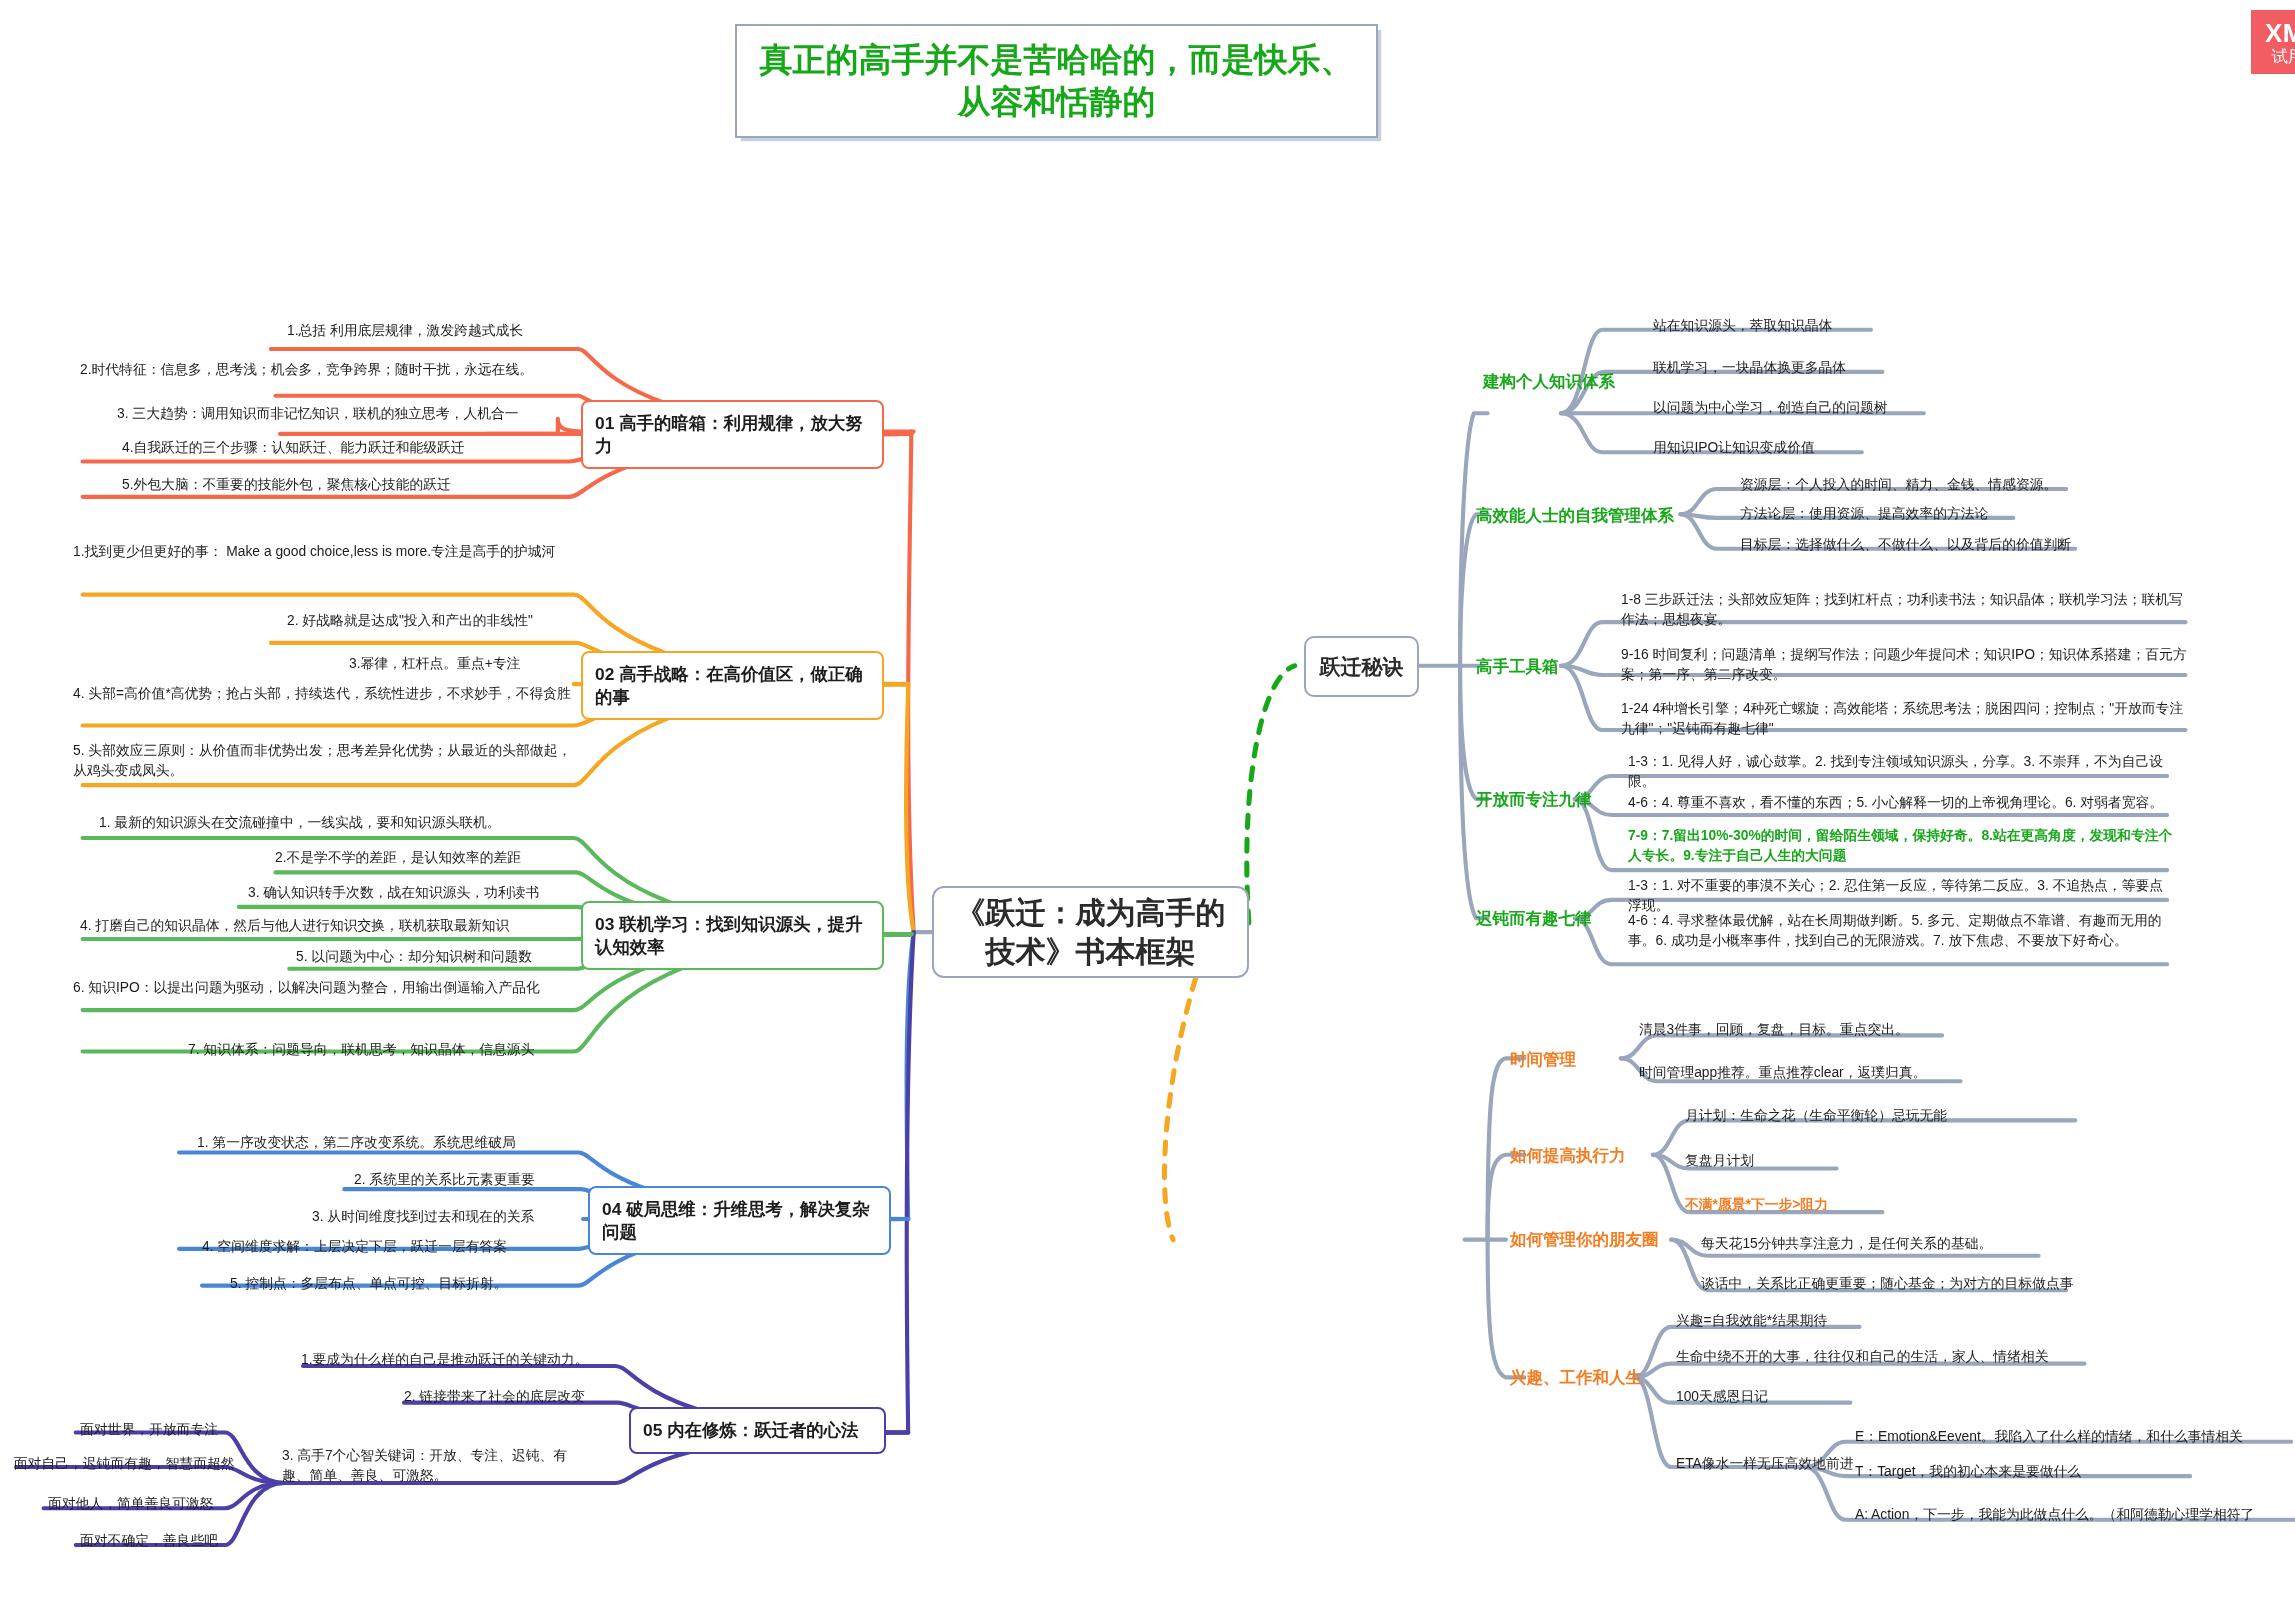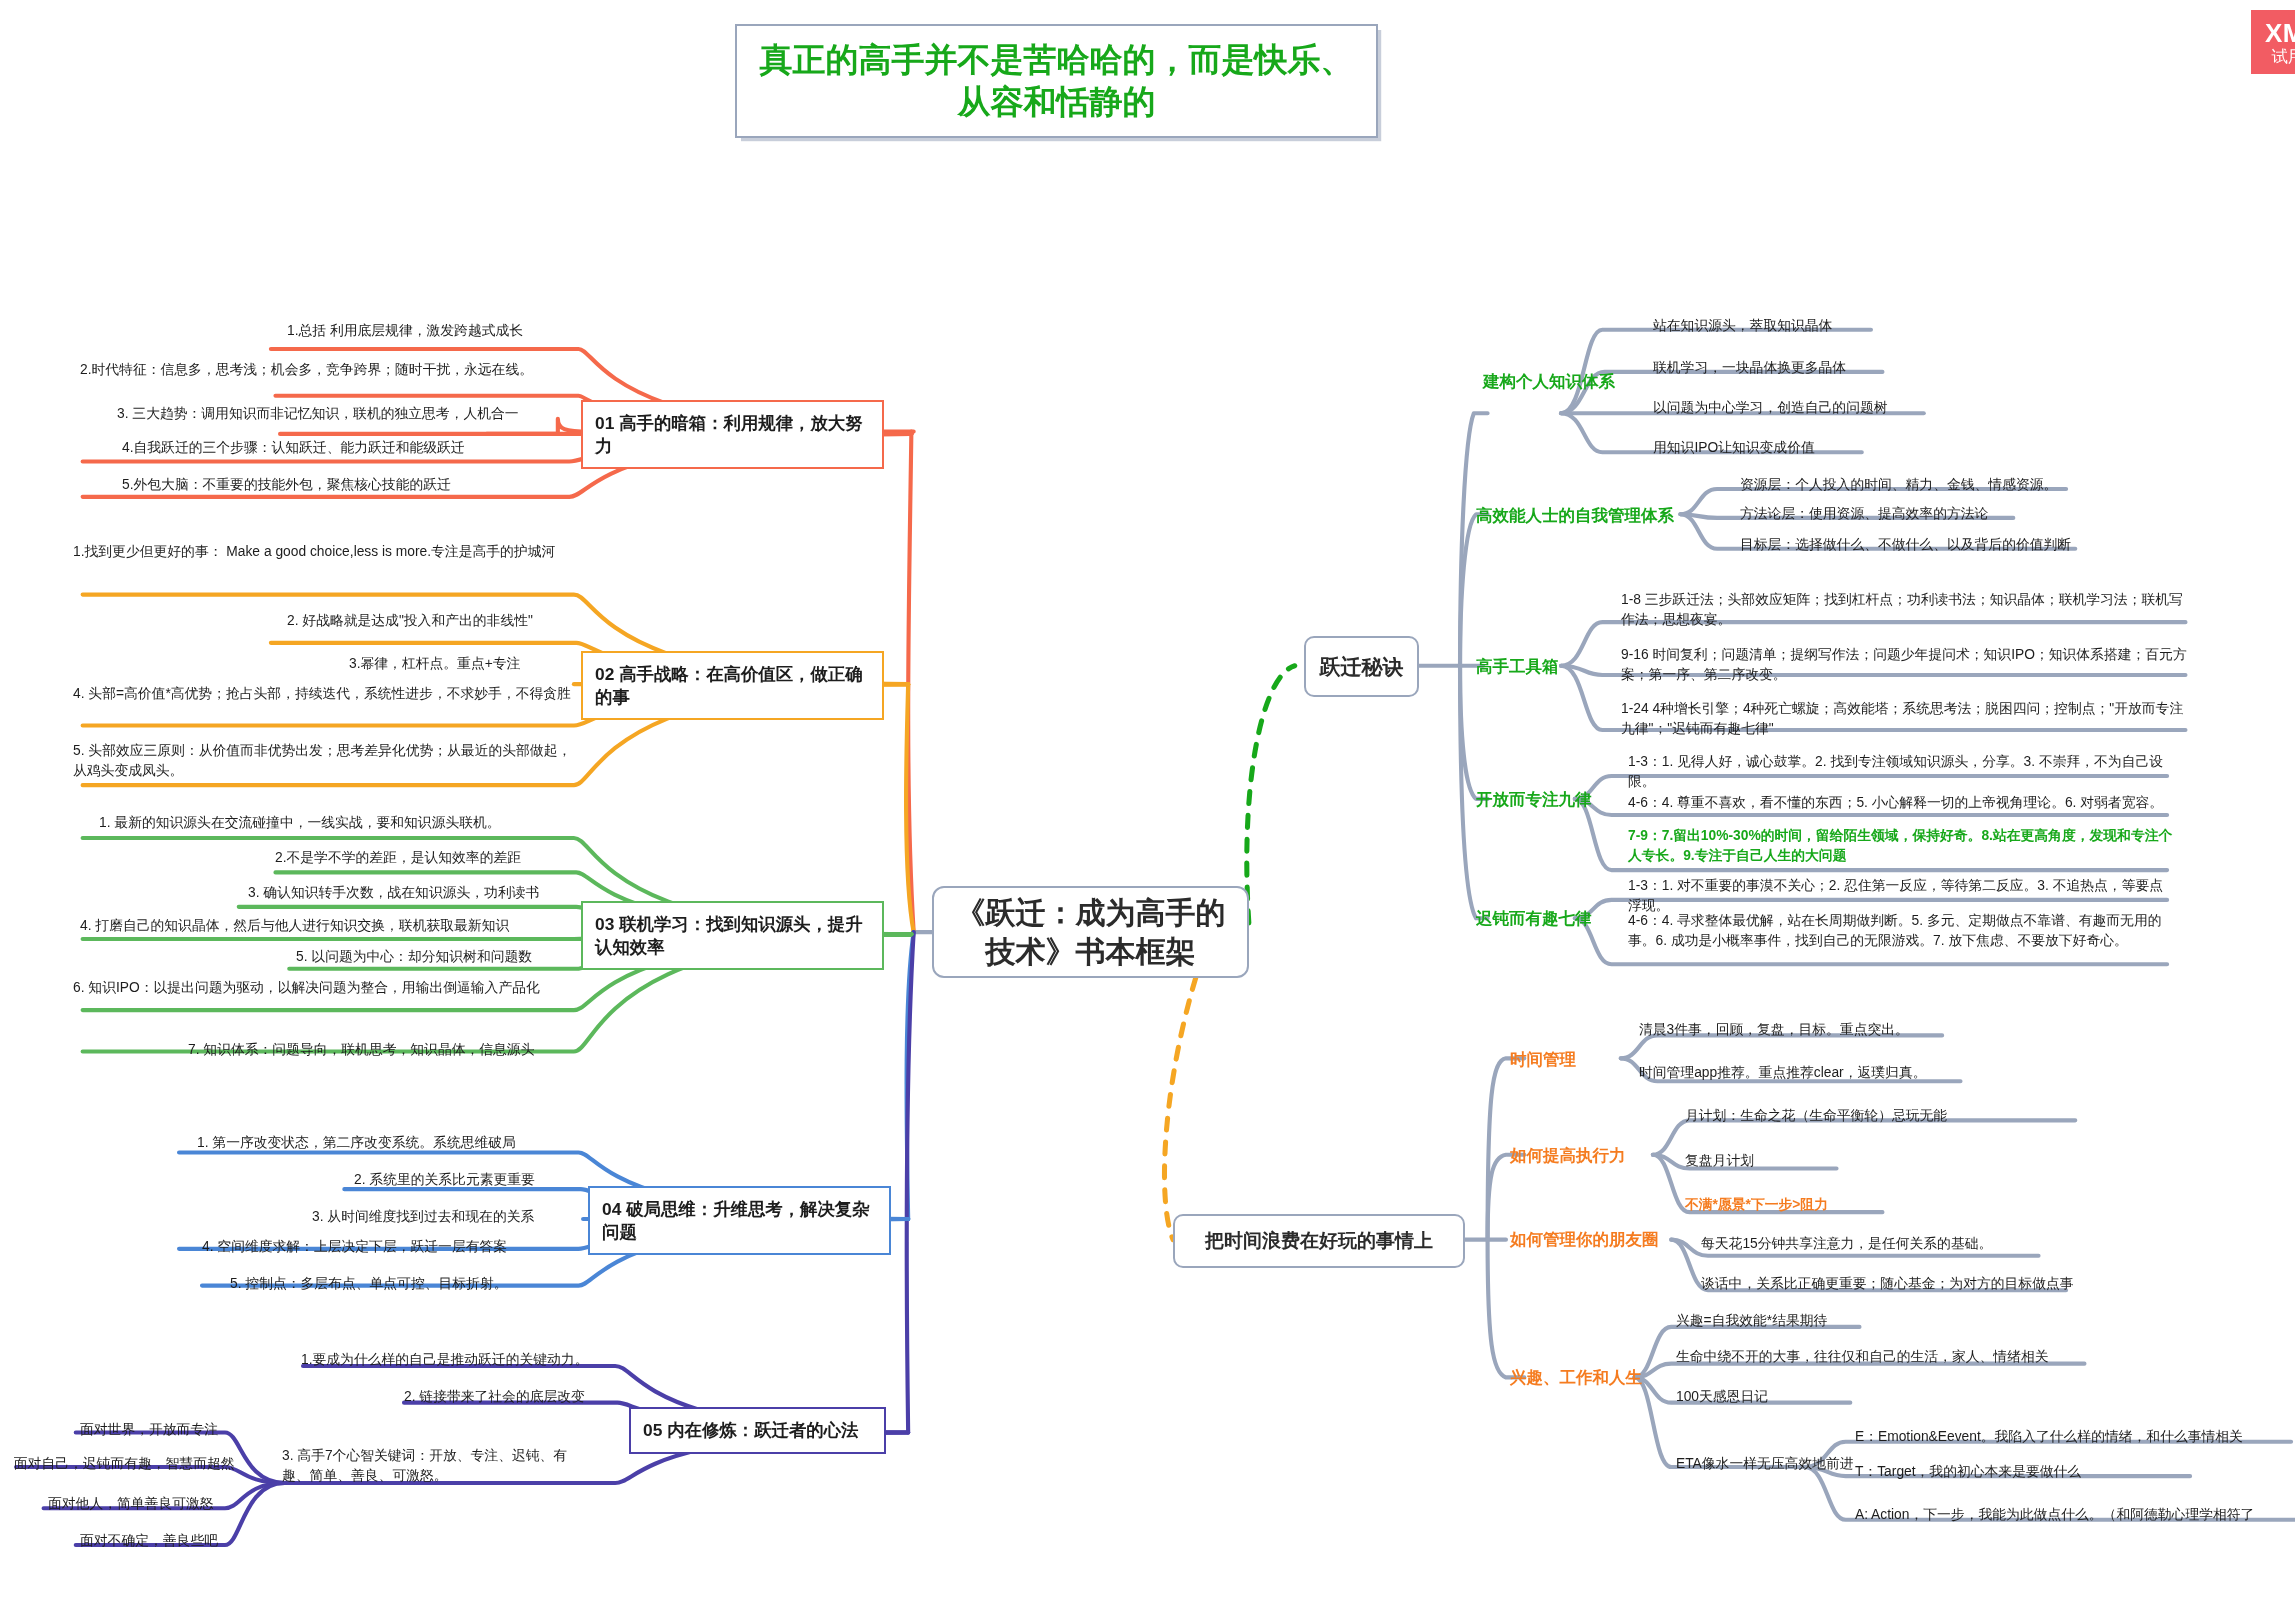--- a/index.html
+++ b/index.html
@@ -38,21 +38,21 @@
   }
 
   
   .node{
     position:absolute;
     background:#fff;
     display:flex; align-items:center;
     line-height:1.3;
   }
   .node.boxed{
-    border-width:2.3px; border-style:solid; border-radius:0;
+    border-width:2.3px; border-style:solid; border-radius:8px;
     padding:10px 12px;
   }
   .node.root{
     border-color:#9aa6bc; border-radius:12px;
     font-size:30px; font-weight:700; color:#2b2b2b;
     justify-content:center; text-align:center;
   }
   .node.sub-root{
     border-color:#9aa6bc; border-radius:10px;
     font-size:21px; font-weight:700; color:#2b2b2b;
@@ -283,23 +283,20 @@
 
   <div class="cat green" style="left:1476px; top:789px; width:138px;">开放而专注九律</div>
   <div class="leaf right" style="left:1628px; top:752px; width:546px;">1-3：1. 见得人好，诚心鼓掌。2. 找到专注领域知识源头，分享。3. 不崇拜，不为自己设限。</div>
   <div class="leaf right" style="left:1628px; top:793px; width:546px;">4-6：4. 尊重不喜欢，看不懂的东西；5. 小心解释一切的上帝视角理论。6. 对弱者宽容。</div>
   <div class="leaf right hl-green" style="left:1628px; top:826px; width:546px;">7-9：7.留出10%-30%的时间，留给陌生领域，保持好奇。8.站在更高角度，发现和专注个人专长。9.专注于自己人生的大问题</div>
 
   <div class="cat green" style="left:1476px; top:908px; width:138px;">迟钝而有趣七律</div>
   <div class="leaf right" style="left:1628px; top:876px; width:546px;">1-3：1. 对不重要的事漠不关心；2. 忍住第一反应，等待第二反应。3. 不追热点，等要点浮现。</div>
   <div class="leaf right" style="left:1628px; top:911px; width:551px;">4-6：4. 寻求整体最优解，站在长周期做判断。5. 多元、定期做点不靠谱、有趣而无用的事。6. 成功是小概率事件，找到自己的无限游戏。7. 放下焦虑、不要放下好奇心。</div>
 
-  <div class="node boxed sub-root" style="left:1173px; top:1214px; width:292px; height:54px; font-size:19px;">
-    <span>把时间浪费在好玩的事情上</span>
-  </div>
 
   <div class="cat orange" style="left:1510px; top:1049px; width:106px;">时间管理</div>
   <div class="leaf right" style="left:1639px; top:1020px; width:331px;">清晨3件事，回顾，复盘，目标。重点突出。</div>
   <div class="leaf right" style="left:1639px; top:1063px; width:358px;">时间管理app推荐。重点推荐clear，返璞归真。</div>
 
   <div class="cat orange" style="left:1510px; top:1145px; width:147px;">如何提高执行力</div>
   <div class="leaf right" style="left:1685px; top:1106px; width:413px;">月计划：生命之花（生命平衡轮）忌玩无能</div>
   <div class="leaf right" style="left:1685px; top:1151px; width:275px;">复盘月计划</div>
   <div class="leaf right hl-orange" style="left:1685px; top:1195px; width:321px;">不满*愿景*下一步&gt;阻力</div>
 

